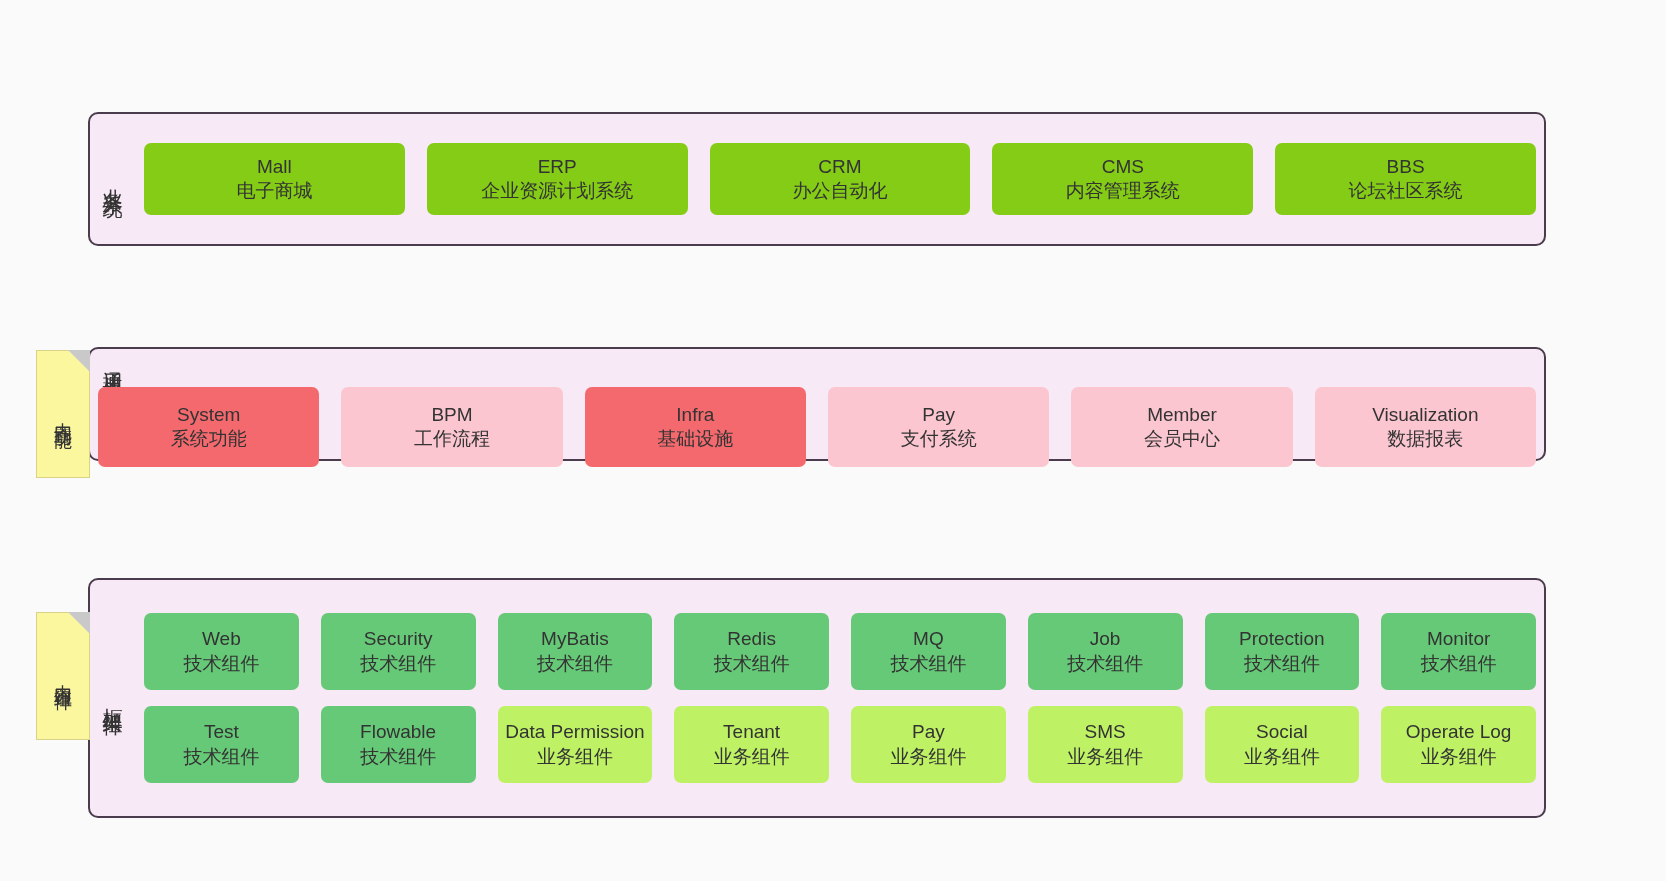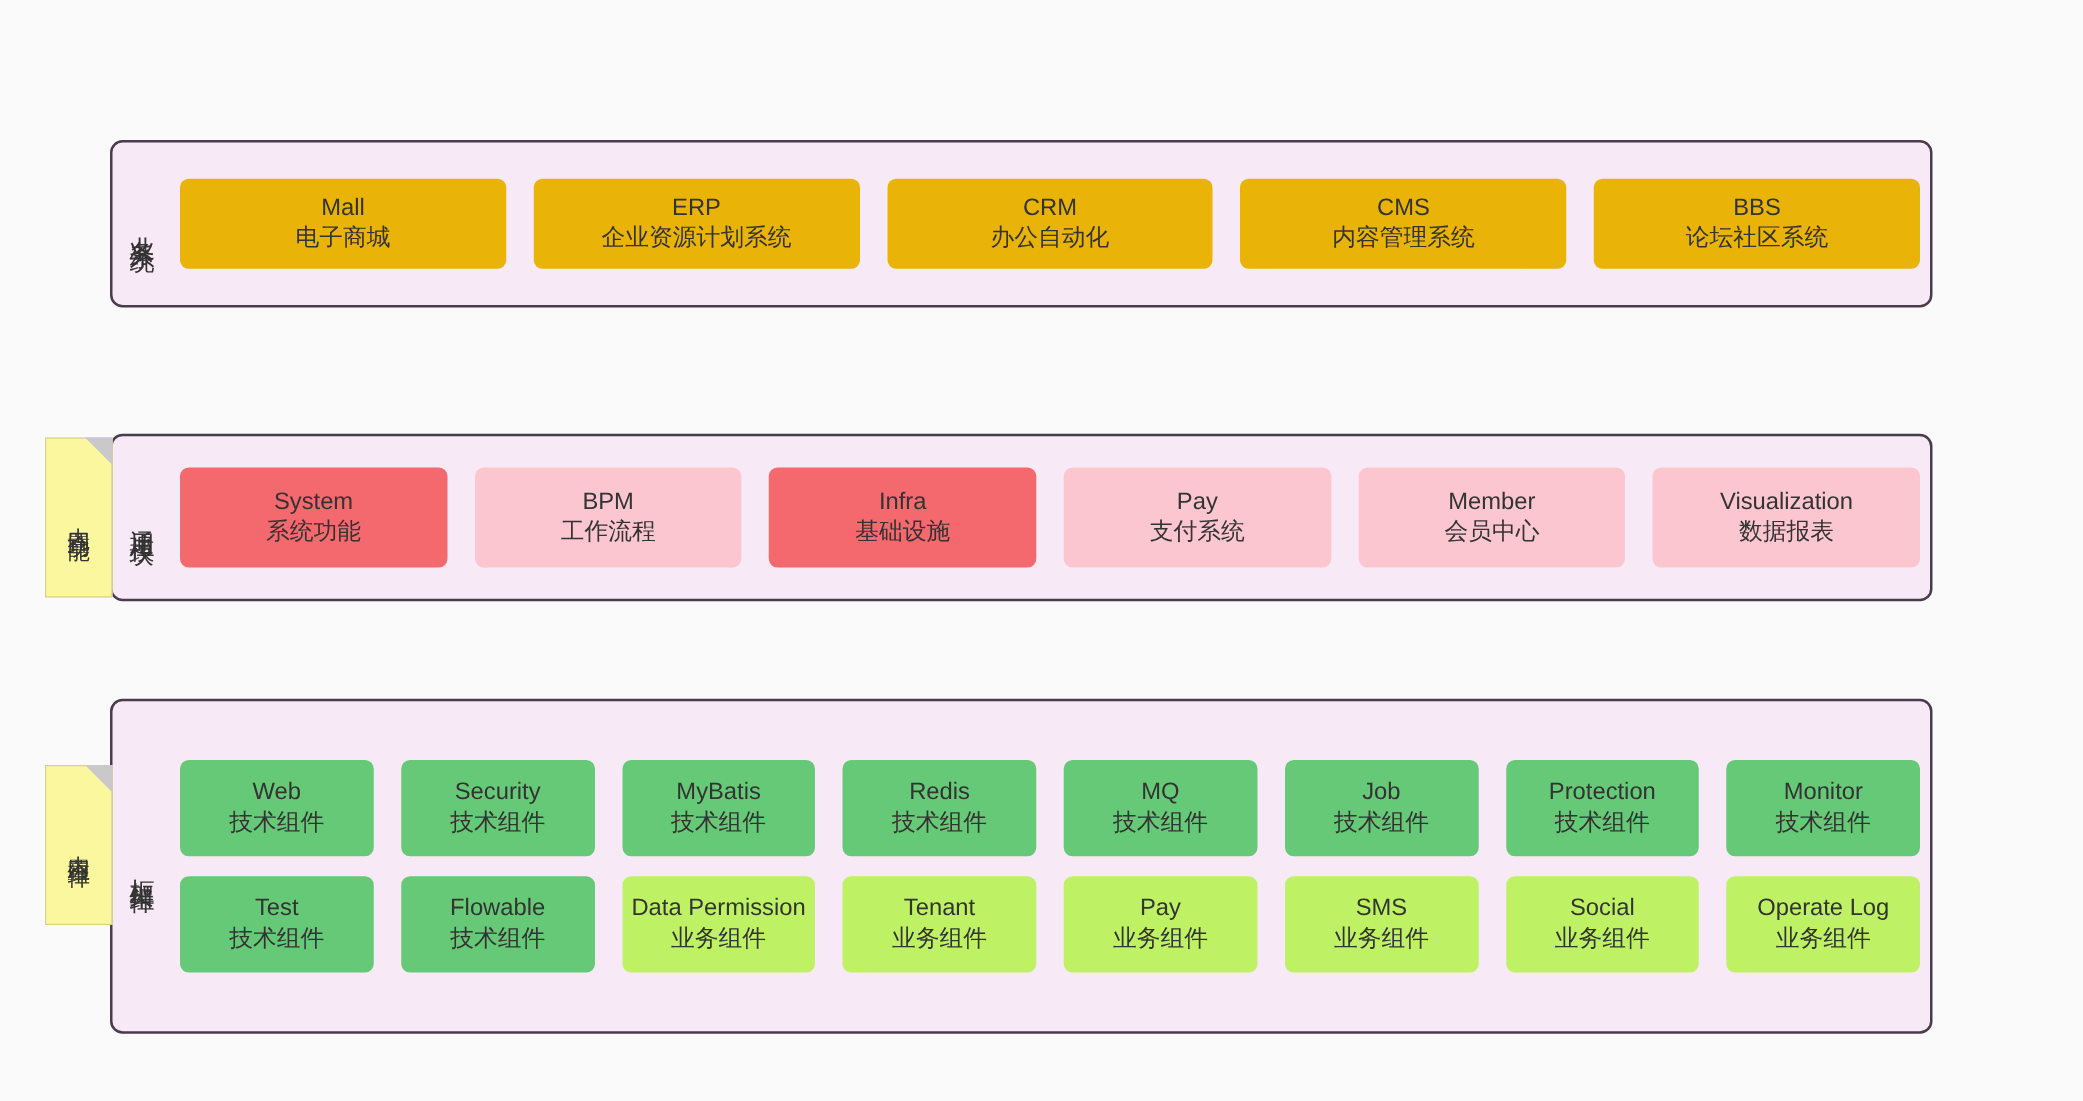--- a/index.html
+++ b/index.html
@@ -84,30 +84,30 @@
     font-size: 19px;
     line-height: 1.28;
     color: #333333;
     padding: 4px 6px;
   }
   .card .ttl { display:block; }
   .card .sub { display:block; }
 
   
   #layer-business { left: 88px;  top: 112px; width: 1458px; height: 134px; }
-  #layer-common   { left: 88px;  top: 347px; width: 1458px; height: 134px; }
-  #layer-frame    { left: 88px;  top: 559px; width: 1458px; height: 268px; }
+  #layer-common   { left: 88px;  top: 347px; width: 1458px; height: 114px; flex-direction: column; }
+  #layer-frame    { left: 88px;  top: 578px; width: 1458px; height: 240px; }
 
   #layer-business .cards-col { gap: 0; }
   #layer-business .card { height: 72px; }
   #layer-common .card   { height: 80px; }
   #layer-frame .card    { height: 77px; }
 
   
-  .c-blue     { background: #eab308; }
+  .c-blue     { background: #84cc16; }
   .c-red      { background: #f4696e; }
   .c-pink     { background: #fbc6d0; }
   .c-green    { background: #66c977; }
   .c-palegreen{ background: #bef264; }
 
   
   .side-tab {
     position: absolute;
     box-sizing: border-box;
     width: 54px;

